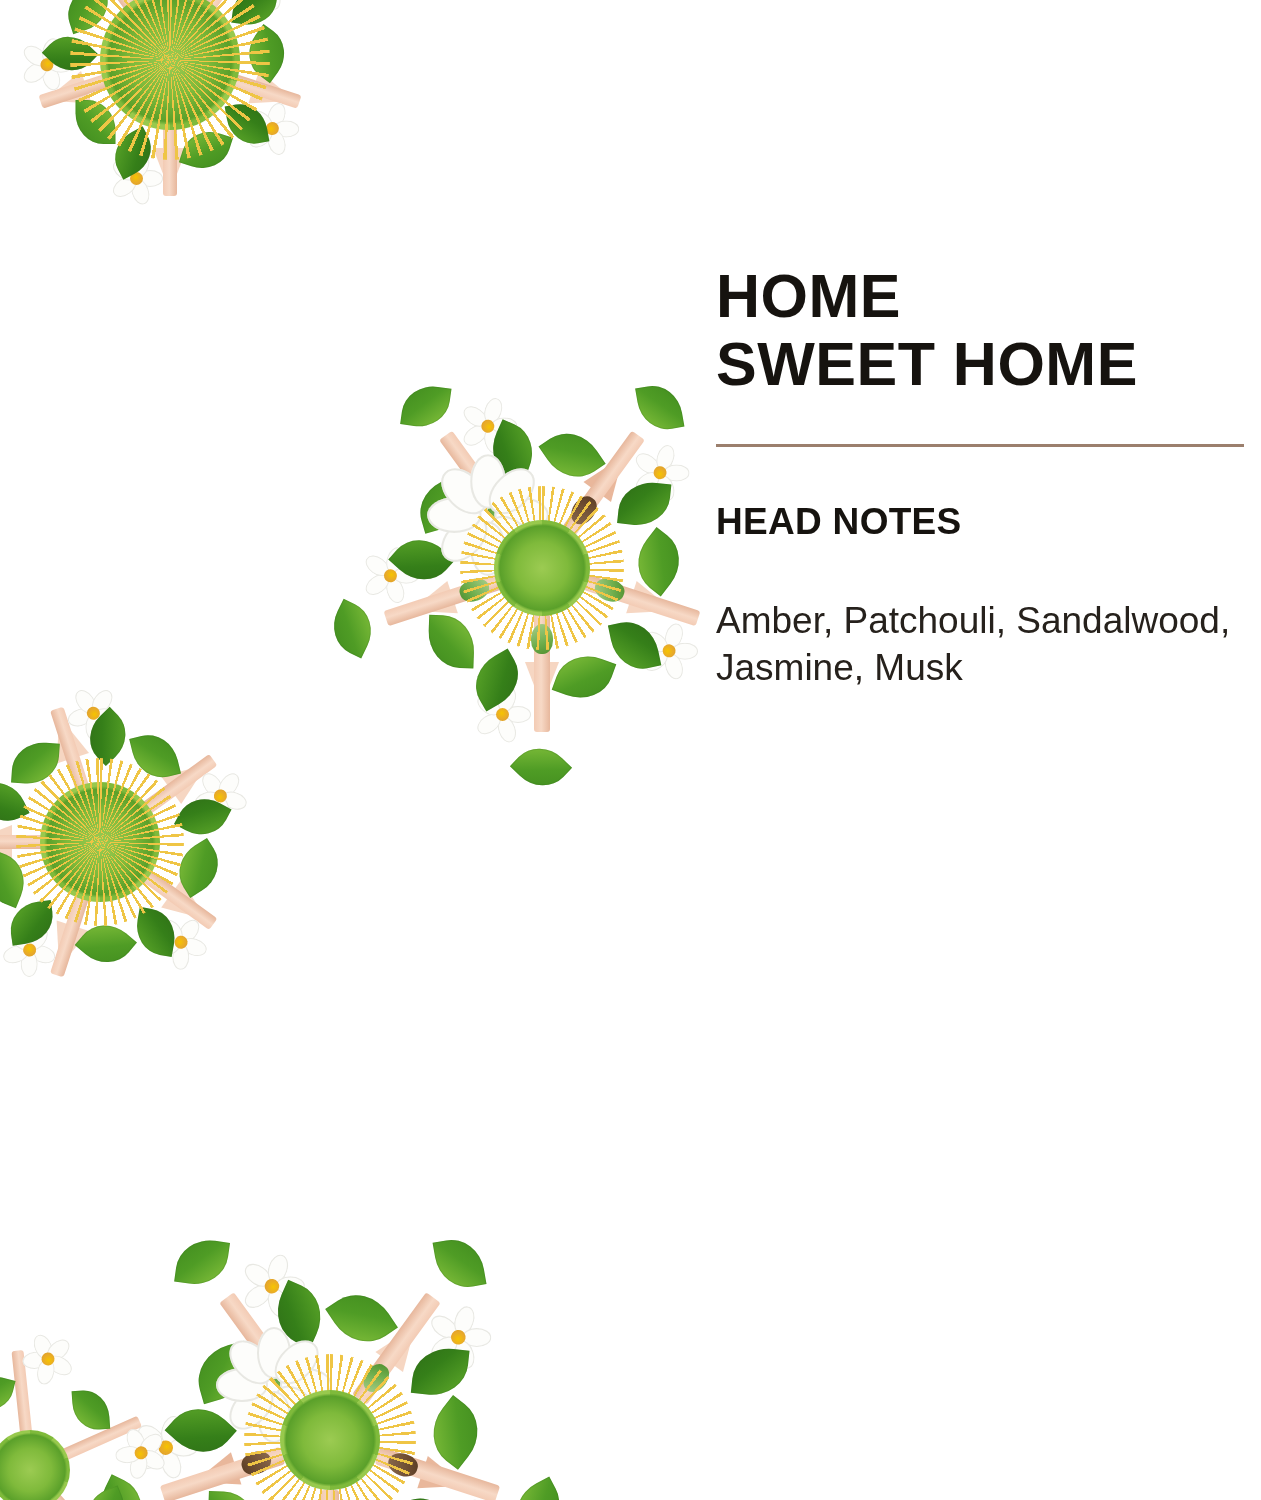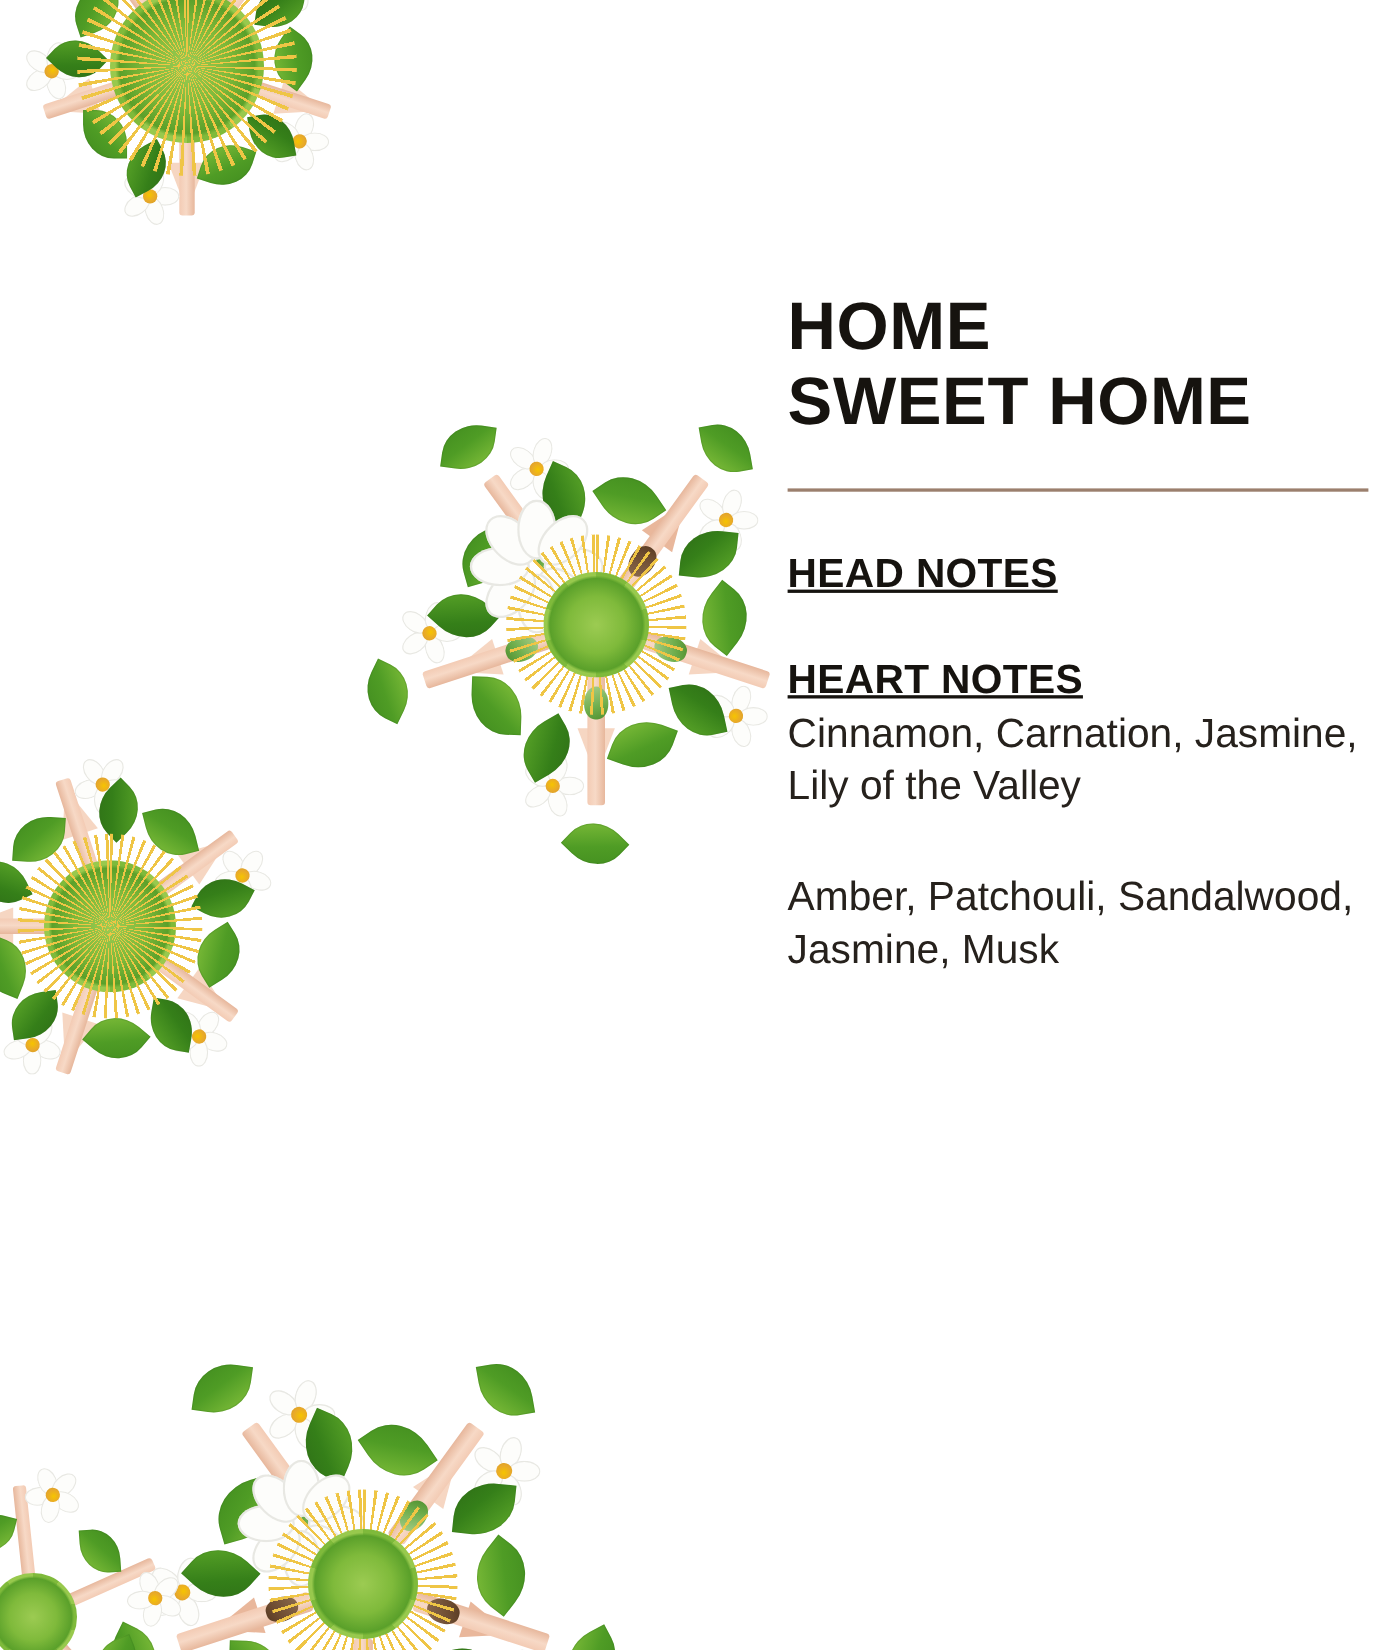--- a/index.html
+++ b/index.html
@@ -136,21 +136,20 @@
   }
   .note-block { margin-top: 54px; }
   .note-block:first-of-type { margin-top: 62px; }
   .note-head {
     font-weight: bold;
     font-size: 37px;
     letter-spacing: 0.3px;
     color: #16130f;
     text-transform: uppercase;
     margin: 0 0 4px 0;
-    text-decoration: underline;
   }
   .note-body {
     font-size: 37px;
     line-height: 1.28;
     color: #26211c;
     margin: 0;
     max-width: 532px;
   }
 </style>
 </head>
@@ -562,23 +561,19 @@
       <span>HOME</span><br>
       <span>SWEET HOME</span>
     </h1>
 
     <div class="rule"></div>
 
     <div class="note-block">
       <div class="note-head">HEAD NOTES</div>
     </div>
 
-    <div class="note-block">
-      <div class="note-head">HEART NOTES</div>
-      <p class="note-body">Cinnamon, Carnation, Jasmine, Lily of the Valley</p>
-    </div>
 
     <div class="note-block">
       <p class="note-body">Amber, Patchouli, Sandalwood, Jasmine, Musk</p>
     </div>
   </div>
 
 </div>
 
 </body></html>

